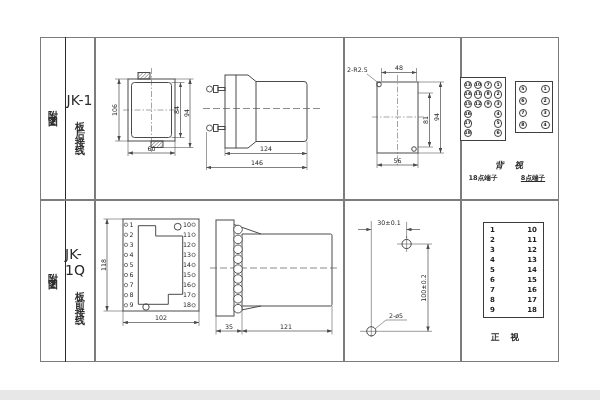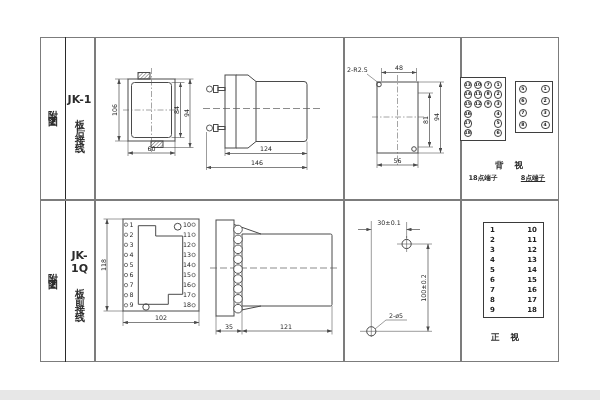--- a/index.html
+++ b/index.html
@@ -9,21 +9,21 @@
   .outer{position:absolute;left:40px;top:37px;width:519px;height:325px;
          border:1.5px solid #7c7c7c;box-sizing:border-box;}
   .vline{position:absolute;top:37px;height:325px;width:1.5px;background:#7c7c7c;}
   .vline.thin{width:1px;background:#2a2a2a;}
   .hline{position:absolute;left:40px;width:519px;height:1.5px;background:#7c7c7c;}
   
   .cell{position:absolute;display:flex;flex-direction:column;align-items:center;
         justify-content:center;gap:5px;}
   .vtext{writing-mode:vertical-rl;text-orientation:upright;letter-spacing:7px;
          font-size:10px;font-weight:600;color:#2b2b2b;}
-  .model{font-size:11px;font-weight:700;color:#2b2b2b;text-align:center;}
+  .model{font-size:14px;font-weight:400;color:#2b2b2b;}
   
   .term-box{position:absolute;border:1.2px solid #3f3f3f;box-sizing:border-box;
             display:flex;flex-direction:column;justify-content:space-between;
             padding:2.5px 2.5px;background:#fff;}
   .trow{display:flex;justify-content:space-between;}
   .tc{box-sizing:border-box;width:8.6px;height:8.6px;border:1px solid #3f3f3f;
       border-radius:50%;font-size:4.6px;font-weight:600;line-height:1;color:#1d1d1d;
       display:flex;align-items:center;justify-content:center;}
   .tc.blank{visibility:hidden;}
   .small-label{position:absolute;font-size:6.6px;font-weight:600;color:#2b2b2b;
@@ -220,21 +220,21 @@
         <span class="tc">7</span>
         <span class="tc">3</span>
       </div>
       <div class="trow">
         <span class="tc">8</span>
         <span class="tc">4</span>
       </div>
     </div>
   <div class="small-label" style="left:455px;top:146px;width:56px;">18点端子</div>
   <div class="small-label" style="left:507px;top:146px;width:52px;text-decoration:underline;">8点端子</div>
-  <div class="view-label" style="left:480px;top:160px;width:62px;">背 视</div>
+  <div class="view-label" style="left:480px;top:160px;width:62px;font-style:italic;">背 视</div>
 
   <div class="cell" style="left:40px;top:199px;width:25px;height:163px;">
     <div class="vtext">附图2</div>
   </div>
   <div class="cell" style="left:65px;top:199px;width:29px;height:163px;">
     <div class="model">JK-1Q</div>
     <div class="vtext" style="letter-spacing:8px;">板前接线</div>
   </div>
 
   <svg class="draw" style="left:100px;top:208px;" width="118" height="132" viewBox="0 0 118 132">

